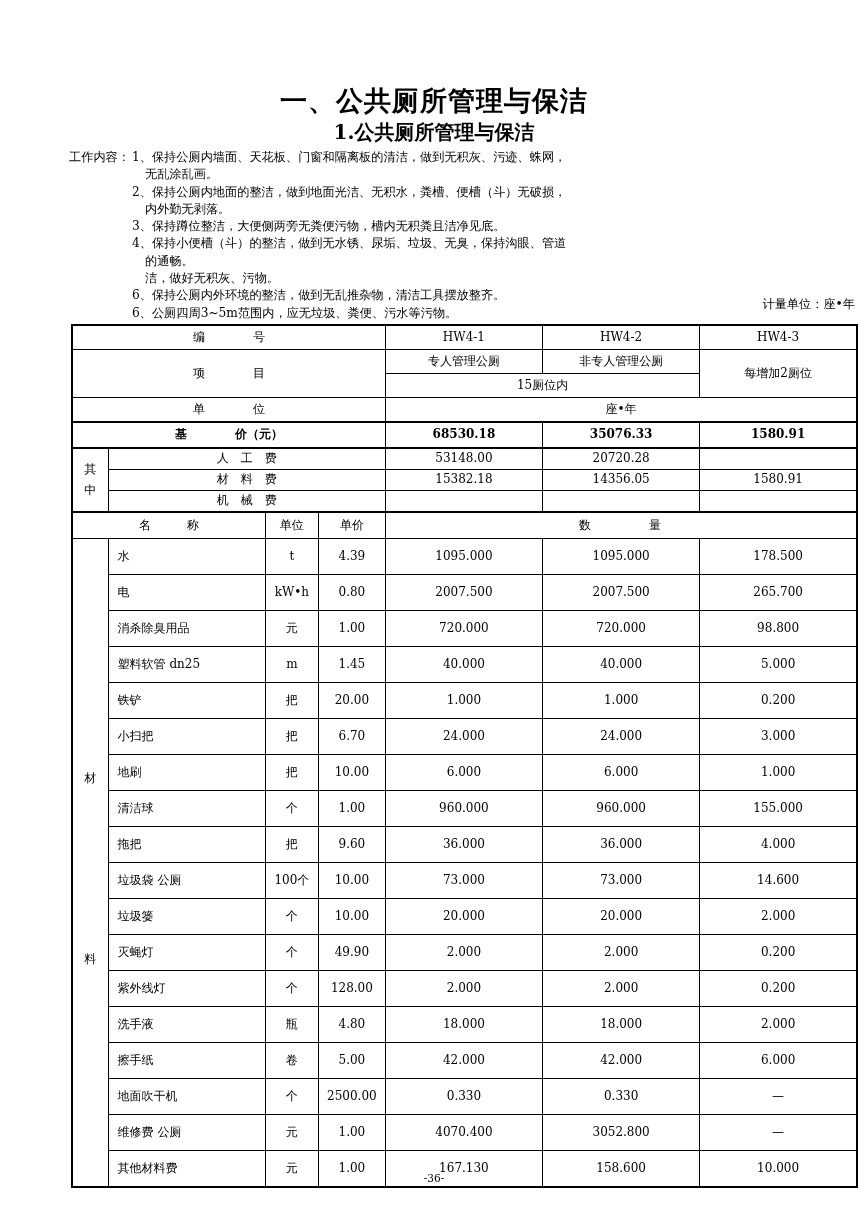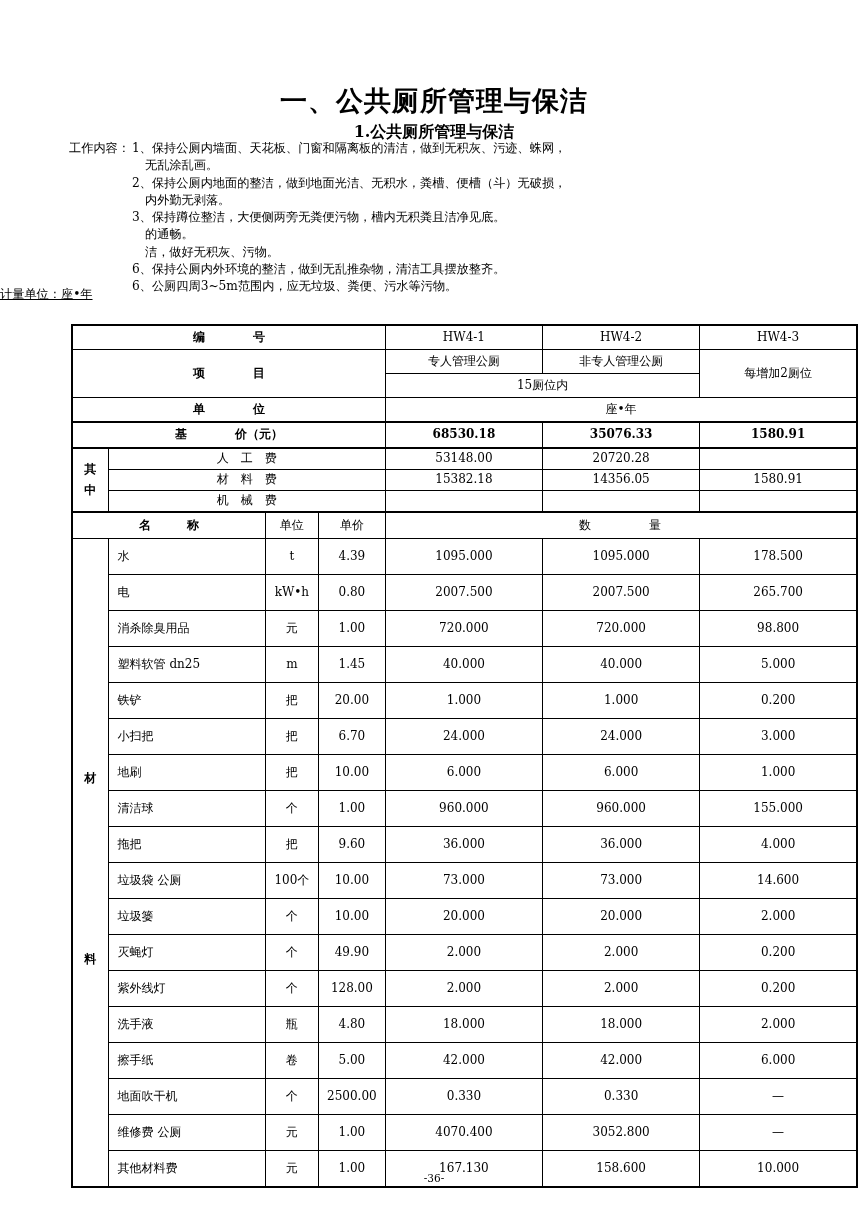--- a/index.html
+++ b/index.html
@@ -36,29 +36,29 @@
     letter-spacing: 1px;
     line-height: 34px;
   }
   .title-sub {
     position: absolute;
     top: 122px;
     left: 0;
     width: 868px;
     text-align: center;
     font-family: "DejaVu Serif", "Liberation Serif", serif;
-    font-size: 16px;
+    font-size: 20px;
     font-weight: bold;
     line-height: 20px;
   }
 
   
   .workcontent {
     position: absolute;
-    top: 140px;
+    top: 149px;
     left: 69px;
     width: 700px;
     font-family: "DejaVu Serif", "Liberation Serif", serif;
     font-size: 12.2px;
     line-height: 17.3px;
   }
   .wc-row {
     display: flex;
     align-items: flex-start;
   }
@@ -74,27 +74,26 @@
     text-indent: 0;
     padding-left: 0;
   }
   .wc-item .cont {
     display: block;
     padding-left: 13px;
   }
 
   .unit-note {
     position: absolute;
-    top: 286px;
+    top: 296px;
     left: 0;
     width: 855px;
-    text-align: left;
+    text-align: right;
     font-family: "DejaVu Serif", "Liberation Serif", serif;
     font-size: 12.2px;
-    text-decoration: underline;
   }
 
   
   table.main {
     position: absolute;
     top: 324px;
     left: 71px;
     width: 787px;
     border-collapse: collapse;
     table-layout: fixed;
@@ -103,21 +102,21 @@
   }
   table.main td {
     border: 1px solid #000;
     text-align: center;
     vertical-align: middle;
     padding: 0;
     line-height: 1.15;
   }
   .thick-top { border-top: 2px solid #000 !important; }
   .thick-bottom { border-bottom: 2px solid #000 !important; }
-  .thick-left { border-left: 2px solid #000 !important; font-weight: bold; }
+  .thick-left { border-left: 2px solid #000 !important; }
   .thick-right { border-right: 2px solid #000 !important; }
   .bold { font-weight: bold; }
   .matname {
     text-align: left !important;
     padding-left: 9px !important;
   }
   .vert-char {
     font-size: 12px;
     line-height: 1.1;
   }
@@ -156,20 +155,21 @@
             <div class="cont">无乱涂乱画。</div>
           </div>
           <div class="wc-item">
             <div>2、保持公厕内地面的整洁，做到地面光洁、无积水，粪槽、便槽（斗）无破损，</div>
             <div class="cont">内外勤无剥落。</div>
           </div>
           <div class="wc-item">
             <div>3、保持蹲位整洁，大便侧两旁无粪便污物，槽内无积粪且洁净见底。</div>
           </div>
           <div class="wc-item">
+            <div>4、保持小便槽（斗）的整洁，做到无水锈、尿垢、垃圾、无臭，保持沟眼、管道</div>
             <div class="cont">的通畅。</div>
           </div>
           <div class="wc-item">
             <div class="cont">洁，做好无积灰、污物。</div>
           </div>
           <div class="wc-item">
             <div>6、保持公厕内外环境的整洁，做到无乱推杂物，清洁工具摆放整齐。</div>
           </div>
           <div class="wc-item">
             <div>6、公厕四周3~5m范围内，应无垃圾、粪便、污水等污物。</div>

